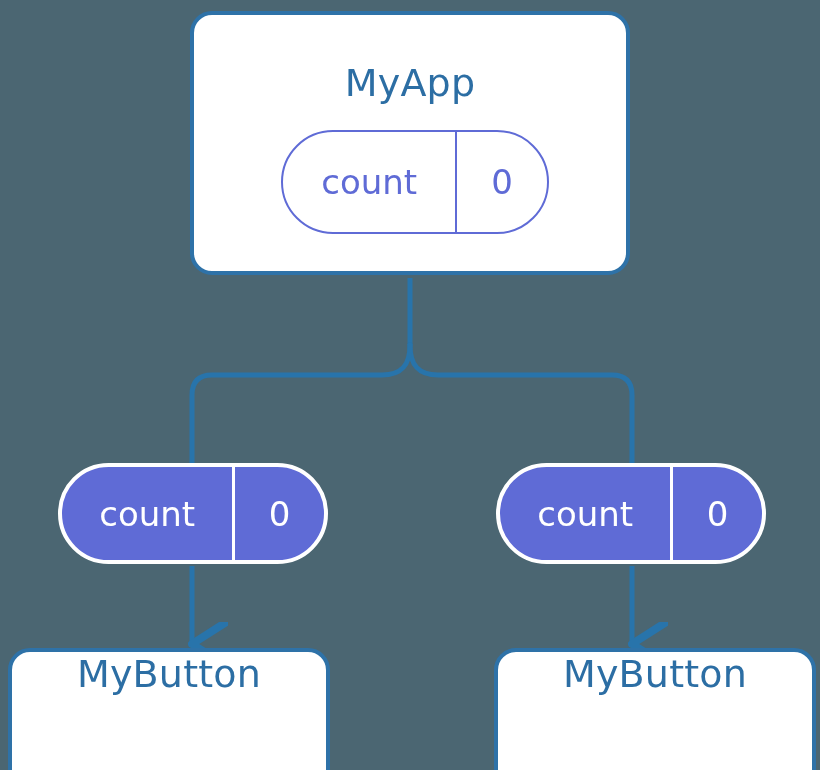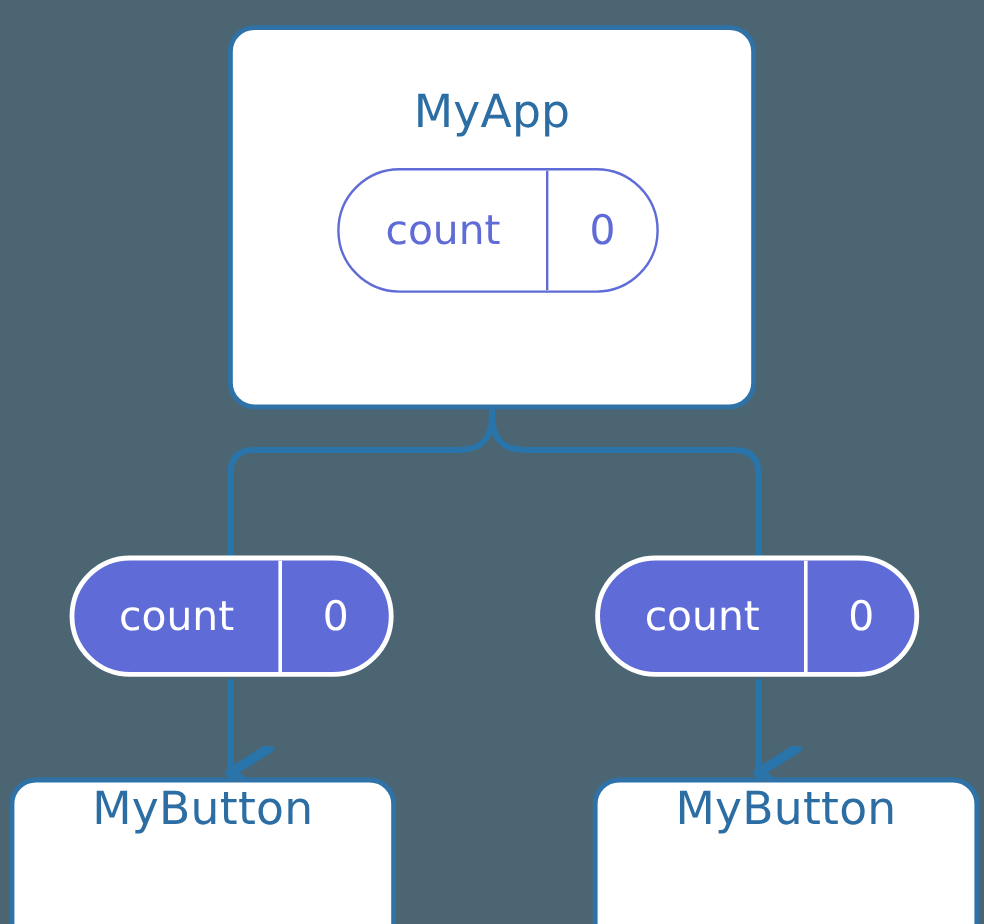--- a/index.html
+++ b/index.html
@@ -40,23 +40,23 @@
     font-size: 38px;
     font-weight: 400;
     letter-spacing: 0.2px;
     text-align: center;
     white-space: nowrap;
   }
 
   
   #root-box {
     left: 190px;
-    top: 21px;
+    top: 11px;
     width: 440px;
-    height: 320px;
+    height: 264px;
   }
   #root-box .component-title {
     margin-top: 46px;
   }
 
   
   .leaf-box {
     height: 150px;
   }
   #leaf-box-left {

